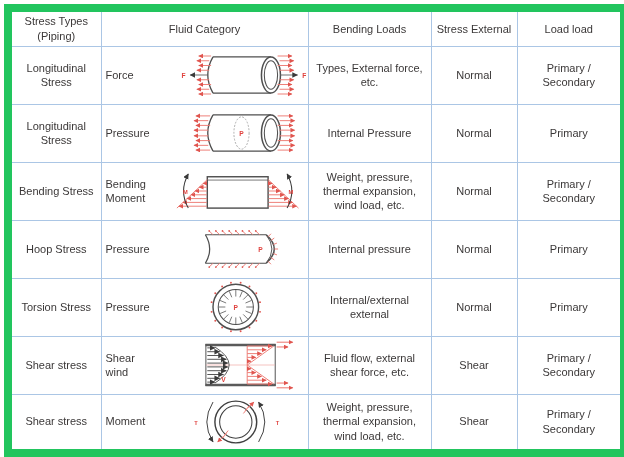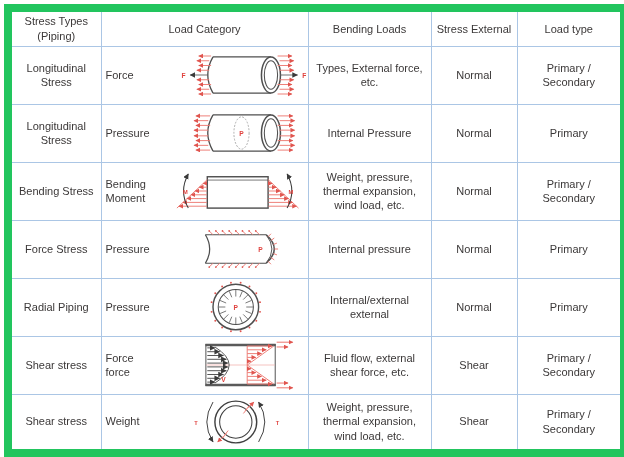--- a/index.html
+++ b/index.html
@@ -49,24 +49,24 @@
   <colgroup>
     <col style="width:93px">
       <col style="width:207px">
       <col style="width:123px">
       <col style="width:86px">
       <col style="width:107px">
   </colgroup>
   <thead>
     <tr>
       <th>Stress Types (Piping)</th>
-      <th>Load Category</th>
+      <th>Fluid Category</th>
       <th>Bending Loads</th>
       <th>Stress External</th>
-      <th>Load type</th>
+      <th>Load load</th>
     </tr>
   </thead>
   <tbody>
 
     <tr>
       <td>Longitudinal Stress</td>
       <td class="lc">
         <div class="lcwrap">
           <span class="lclabel">Force</span>
           <svg class="diag" viewBox="0 0 160 56">
@@ -176,21 +176,21 @@
             <text class="rls" x="142" y="31">M</text>
           </svg>
         </div>
       </td>
       <td>Weight, pressure, thermal expansion, wind load, etc.</td>
       <td>Normal</td>
       <td>Primary / Secondary</td>
     </tr>
 
     <tr>
-      <td>Force Stress</td>
+      <td>Hoop Stress</td>
       <td class="lc">
         <div class="lcwrap">
           <span class="lclabel">Pressure</span>
           <svg class="diag" viewBox="0 0 160 56">
             <line class="dk" stroke-width="1.3" x1="52" y1="13" x2="116" y2="13"></line>
             <line class="dk" stroke-width="1.3" x1="52" y1="43" x2="116" y2="43"></line>
             <path class="dk" stroke-width="1.3" d="M52 13 Q61 28 52 43"></path>
             <path class="dk" stroke-width="1.6" d="M116 13 Q133 28 116 43"></path>
             <path class="dk" stroke-width="1" d="M116 13 Q128 28 116 43"></path>
             <g class="ra" stroke-width="0.9">
@@ -237,21 +237,21 @@
             <text class="rl" x="110" y="31">P</text>
           </svg>
         </div>
       </td>
       <td>Internal pressure</td>
       <td>Normal</td>
       <td>Primary</td>
     </tr>
 
     <tr>
-      <td>Radial Piping</td>
+      <td>Torsion Stress</td>
       <td class="lc">
         <div class="lcwrap">
           <span class="lclabel">Pressure</span>
           <svg class="diag" viewBox="0 0 160 56">
             <circle cx="84" cy="28" r="24" fill="#ffffff" stroke="#4f4f4f" stroke-width="1.5"></circle>
             <circle cx="84" cy="28" r="18.5" fill="none" stroke="#4f4f4f" stroke-width="1.1"></circle>
             <g stroke="#4f4f4f" stroke-width="0.8">
               <line x1="102" y1="28" x2="95" y2="28"></line>
               <line x1="100.6" y1="34.9" x2="94.2" y2="32.2"></line>
               <line x1="96.7" y1="40.7" x2="91.8" y2="35.8"></line>
@@ -293,21 +293,21 @@
       </td>
       <td>Internal/external external</td>
       <td>Normal</td>
       <td>Primary</td>
     </tr>
 
     <tr>
       <td>Shear stress</td>
       <td class="lc">
         <div class="lcwrap">
-          <span class="lclabel">Force force</span>
+          <span class="lclabel">Shear wind</span>
           <svg class="diag" viewBox="0 0 160 56">
             <line x1="52" y1="7" x2="126" y2="7" stroke="#5a5a5a" stroke-width="2.6"></line>
             <line x1="52" y1="49" x2="126" y2="49" stroke="#5a5a5a" stroke-width="2.6"></line>
             <line x1="52.5" y1="6" x2="52.5" y2="50" stroke="#5a5a5a" stroke-width="1.1"></line>
             <line x1="125.5" y1="6" x2="125.5" y2="50" stroke="#5a5a5a" stroke-width="1.1"></line>
             <line x1="53" y1="28" x2="125" y2="28" stroke="#f2b0ac" stroke-width="0.8"></line>
             <g stroke="#3a3a3a" stroke-width="0.9">
               <line x1="54" y1="10" x2="62" y2="10" marker-end="url(#mb)"></line>
               <line x1="54" y1="14" x2="67" y2="14" marker-end="url(#mb)"></line>
               <line x1="54" y1="18" x2="71" y2="18" marker-end="url(#mb)"></line>
@@ -345,21 +345,21 @@
       </td>
       <td>Fluid flow, external shear force, etc.</td>
       <td>Shear</td>
       <td>Primary / Secondary</td>
     </tr>
 
     <tr>
       <td>Shear stress</td>
       <td class="lc">
         <div class="lcwrap">
-          <span class="lclabel">Weight</span>
+          <span class="lclabel">Moment</span>
           <svg class="diag" viewBox="0 0 160 56">
             <circle cx="84" cy="28" r="22" fill="none" stroke="#3f3f3f" stroke-width="1.5"></circle>
             <circle cx="84" cy="28" r="17" fill="none" stroke="#3f3f3f" stroke-width="1.1"></circle>
             <path d="M60 7 Q47 28 60 49" fill="none" stroke="#3a3a3a" stroke-width="1" marker-end="url(#mb)"></path>
             <path d="M108 49 Q121 28 108 7" fill="none" stroke="#3a3a3a" stroke-width="1" marker-end="url(#mb)"></path>
             <g class="ra" stroke-width="0.9">
               <line x1="97" y1="13" x2="103" y2="7" marker-end="url(#mr)"></line>
               <line x1="94" y1="16" x2="98" y2="11"></line>
               <line x1="92" y1="19" x2="96" y2="14"></line>
               <line x1="71" y1="43" x2="65" y2="49" marker-end="url(#mr)"></line>

